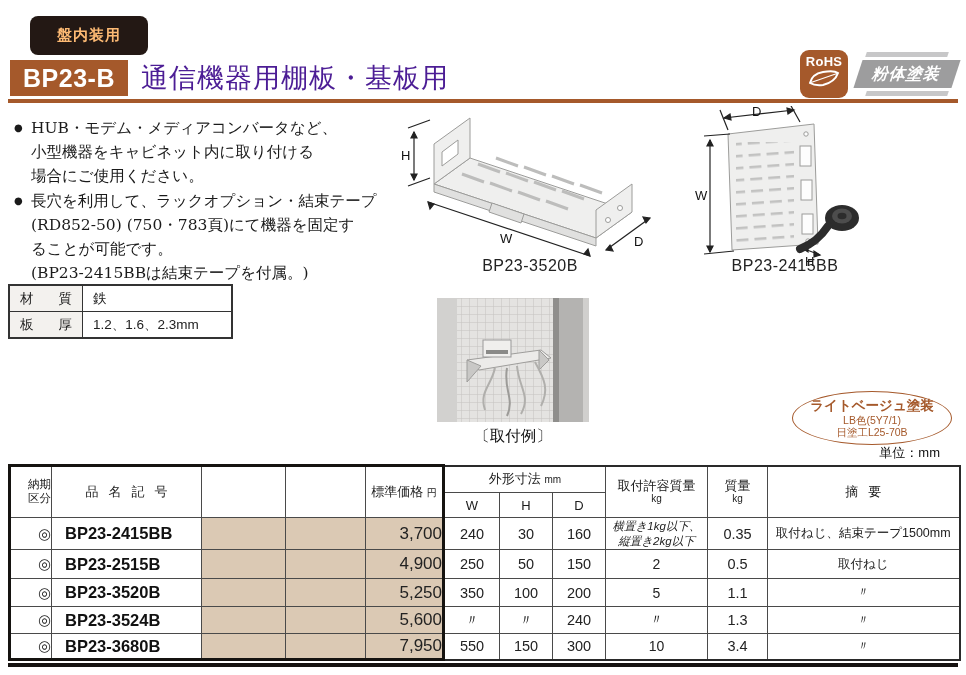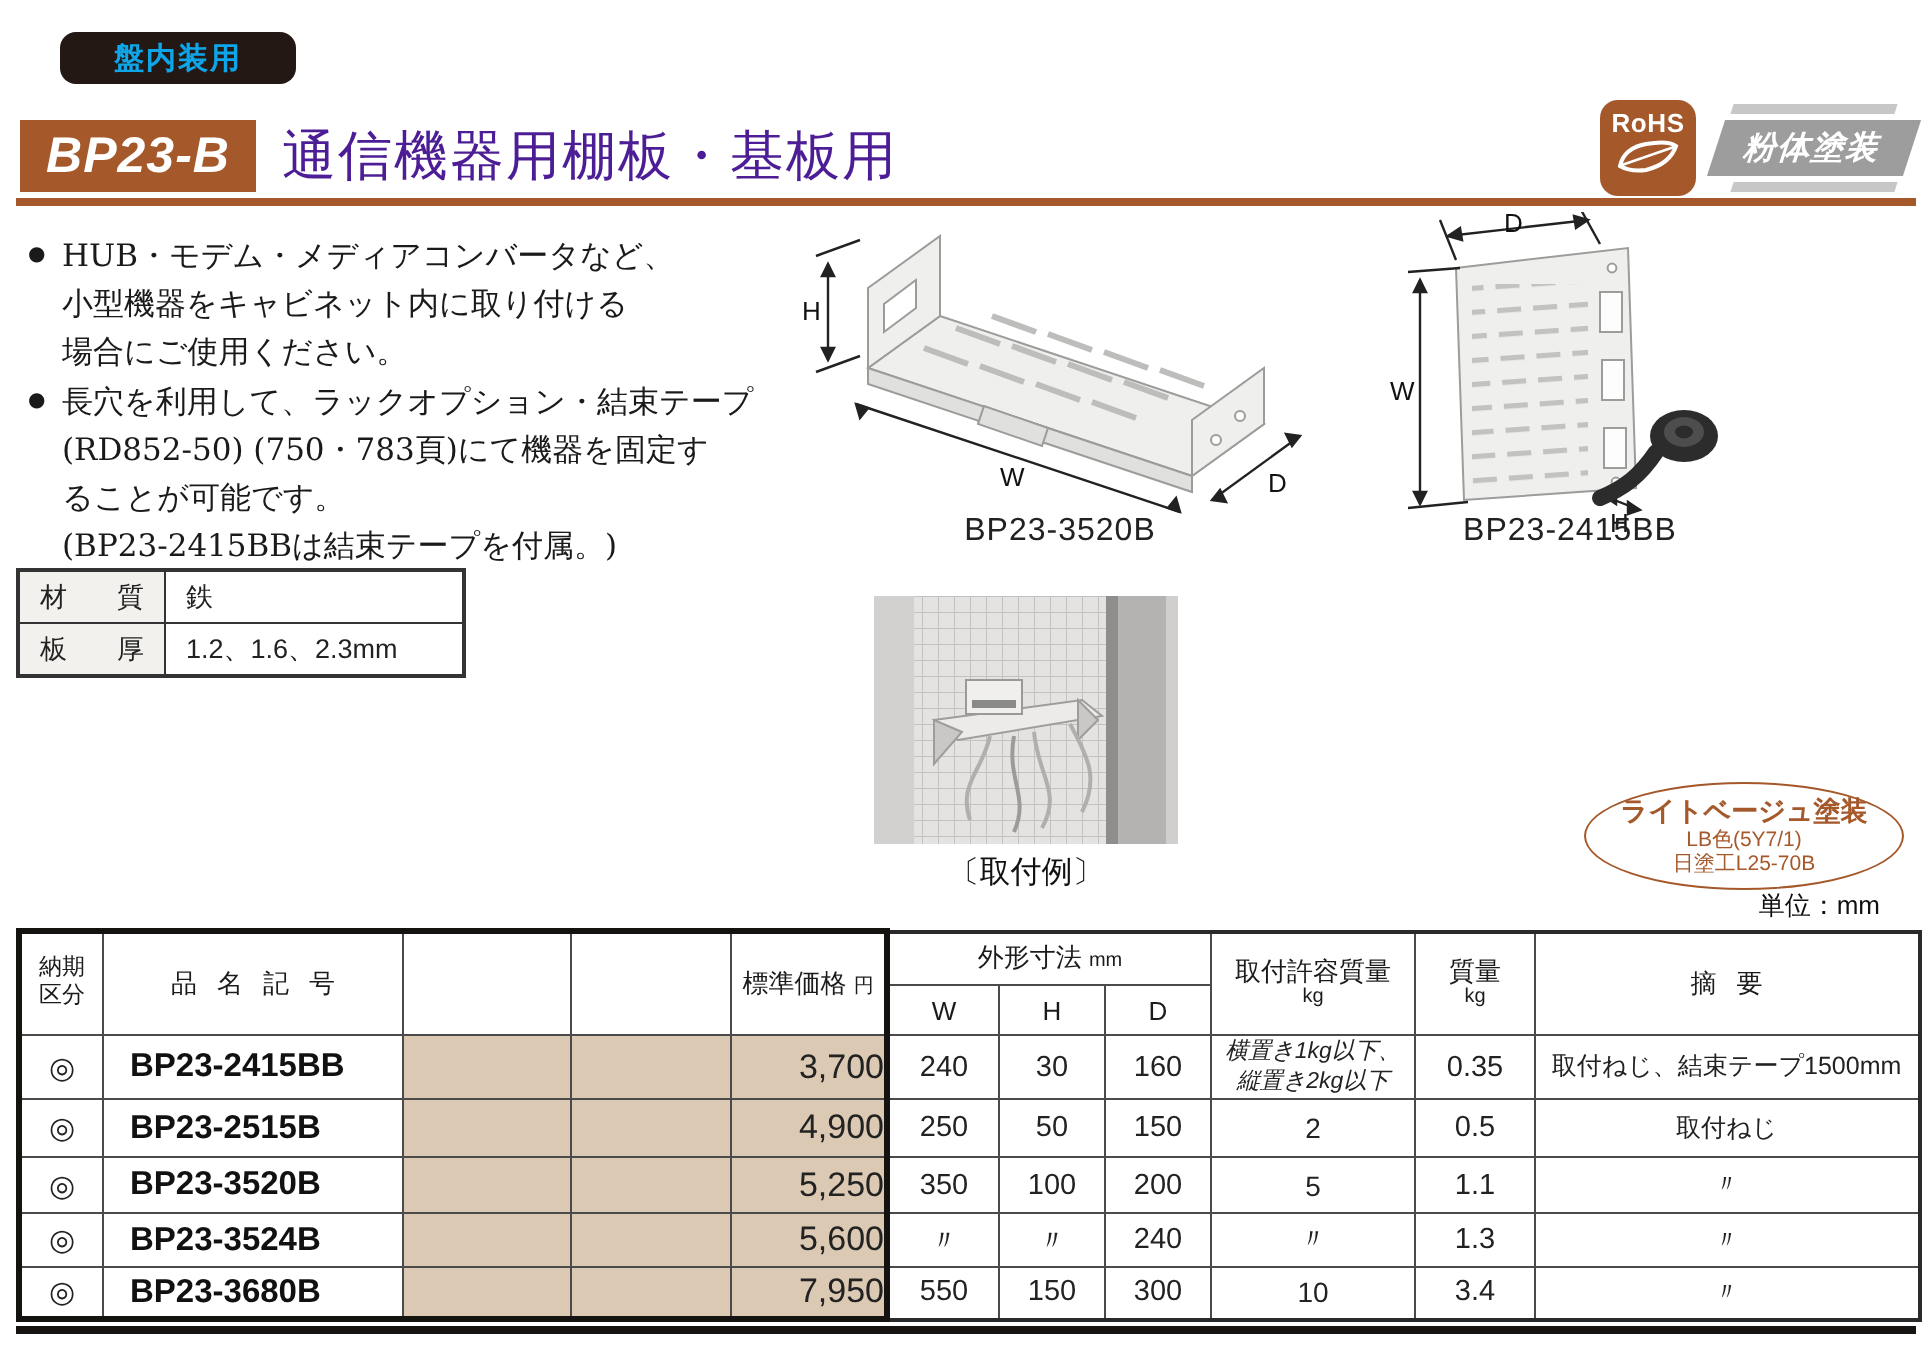--- a/index.html
+++ b/index.html
@@ -1,24 +1,24 @@
 <!DOCTYPE html>
 <html><head>
 <meta charset="utf-8">
 <style>
   html,body{margin:0;padding:0;background:#fff;}
   .page{position:relative;width:966px;height:675px;background:#fff;overflow:hidden;
         font-family:"Liberation Sans","DejaVu Sans",sans-serif;color:#222;}
   .pre{white-space:pre-line;}
 
   
-  .cat-badge{position:absolute;left:30px;top:16px;height:26px;padding:0 27px;background:#231814;
-             color:#0ea5e9;font-size:15px;font-weight:bold;border-radius:8px;display:flex;align-items:center;letter-spacing:1px;}
+  .cat-badge{position:absolute;left:30px;top:16px;height:39px;padding:0 27px;background:#231814;
+             color:#fdba74;font-size:15px;font-weight:bold;border-radius:8px;display:flex;align-items:center;letter-spacing:1px;}
   .code-box{position:absolute;left:10px;top:60px;width:118px;height:36px;background:#a5592b;color:#fff;
-            font-size:25px;font-weight:bold;display:flex;align-items:center;justify-content:center;letter-spacing:.5px;font-style:italic;}
+            font-size:25px;font-weight:bold;display:flex;align-items:center;justify-content:center;letter-spacing:.5px;}
   .page-title{position:absolute;left:141px;top:59px;height:38px;line-height:38px;color:#4c1d95;
               font-size:27px;font-weight:normal;letter-spacing:1px;}
   .brown-rule{position:absolute;left:8px;right:8px;top:99px;height:4px;background:#a5592b;}
 
   .rohs{position:absolute;left:800px;top:50px;width:48px;height:48px;background:#a5592b;border-radius:9px;
         display:flex;flex-direction:column;align-items:center;}
   .rohs-text{color:#fff;font-size:13px;font-weight:bold;margin-top:4px;letter-spacing:.3px;}
   .powder{position:absolute;left:858px;top:52px;width:98px;}
   .pbar{height:5px;margin:0 8px;background:#c7c7c8;transform:skewX(-18deg);}
   .pmain{height:28px;margin:3px 0;background:#9d9d9e;transform:skewX(-18deg);
@@ -61,21 +61,21 @@
   .ptable th,.ptable td{border:1px solid #4a4a4a;padding:0;text-align:center;font-weight:normal;vertical-align:middle;}
   .ptable thead th{font-size:13px;color:#1b1b1b;}
   .ptable .sm{font-size:10px;}
   .ptable .two{line-height:1.15;}
   .ptable tr.h1{height:27px;} .ptable tr.h2{height:25px;}
   .ptable tbody tr:nth-child(1){height:32px;}
   .ptable tbody tr:nth-child(2){height:29px;}
   .ptable tbody tr:nth-child(3){height:28px;}
   .ptable tbody tr:nth-child(4){height:27px;}
   .ptable tbody tr:nth-child(5){height:26px;}
-  .ptable .bl{border-left:3px solid #151310;}
+  .ptable .bl{border-left:3px solid #151310;text-align:right;}
   .ptable .br{border-right:3px solid #151310;}
   .ptable .bt{border-top:3px solid #151310;}
   .ptable .bb{border-bottom:3px solid #151310;}
   .ptable .beige{background:#dbc9b4;}
   .ptable td.name{font-size:16.5px;font-weight:bold;text-align:left;padding-left:13px;color:#111;}
   .ptable td.price{font-size:17px;text-align:right;padding-right:0;}
   .ptable td.dim{font-size:14.5px;}
   .ptable td.del{font-size:15px;}
   .ptable td.load{font-size:14px;} .ptable td.load.small2{font-size:11.5px;line-height:1.25;font-style:italic;}
   .ptable td.rem{font-size:12.5px;}

